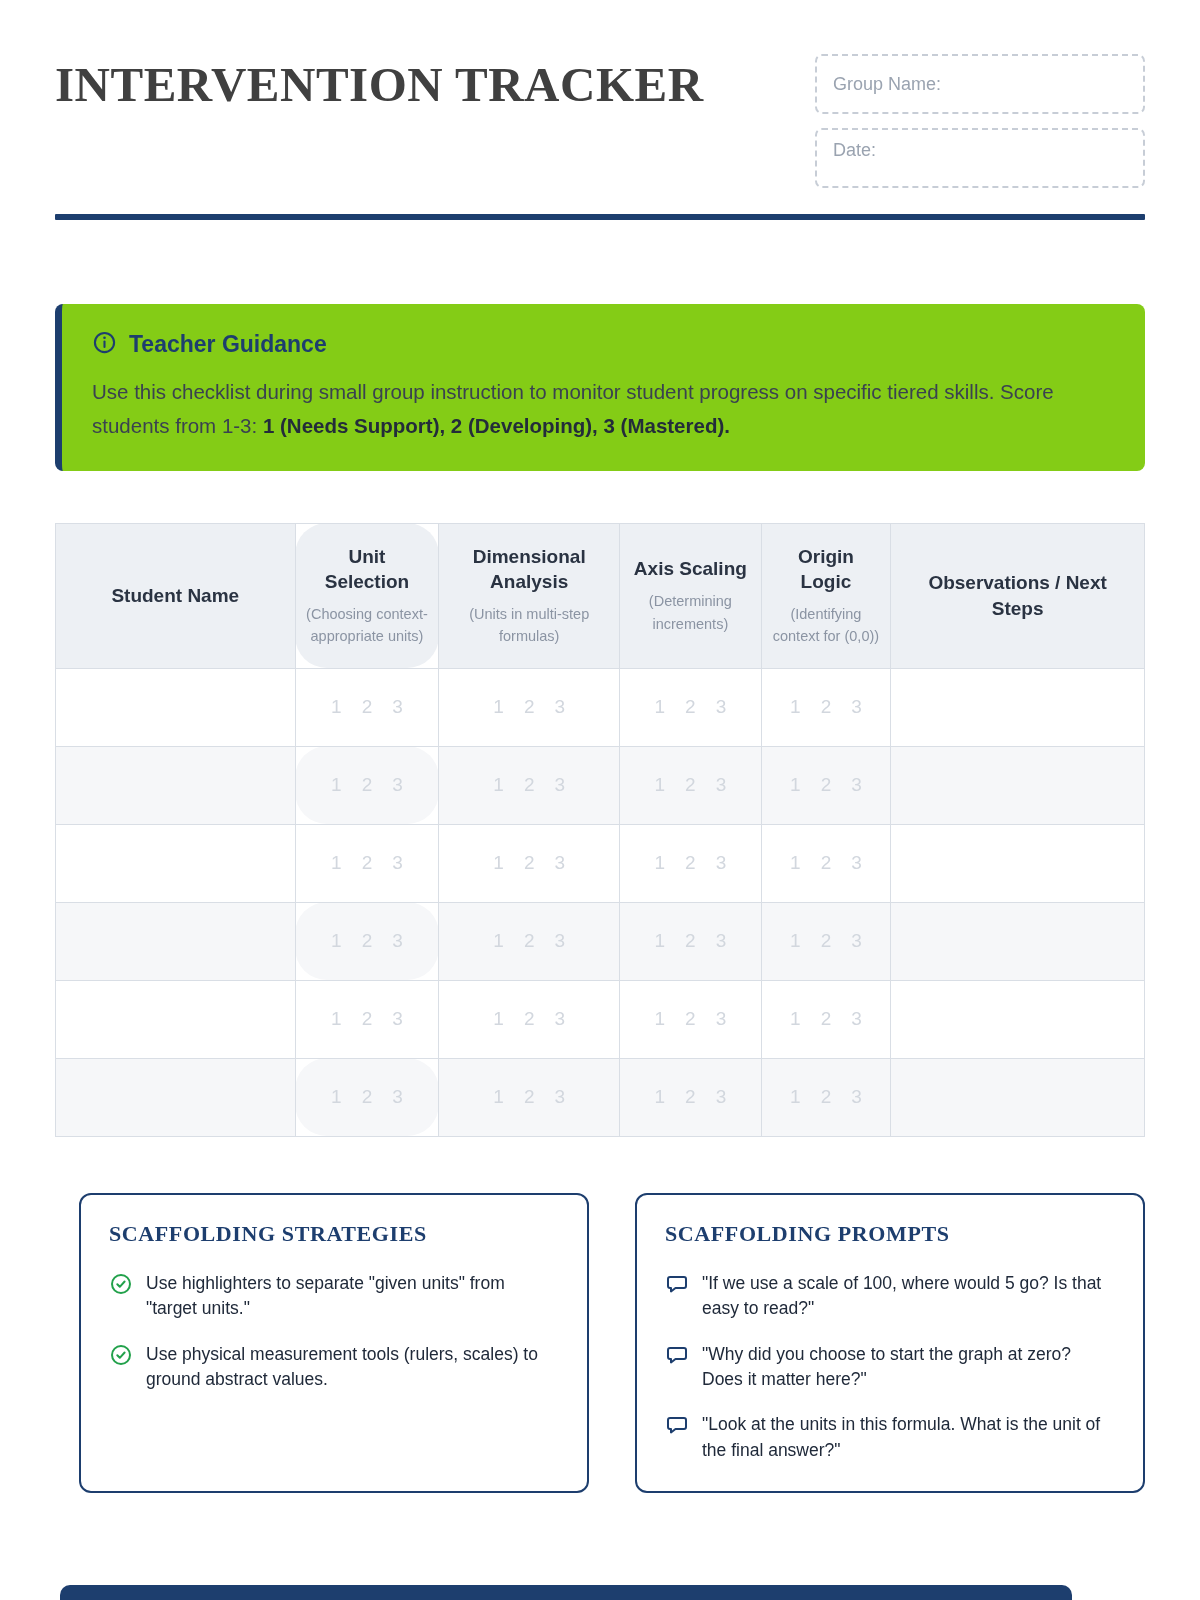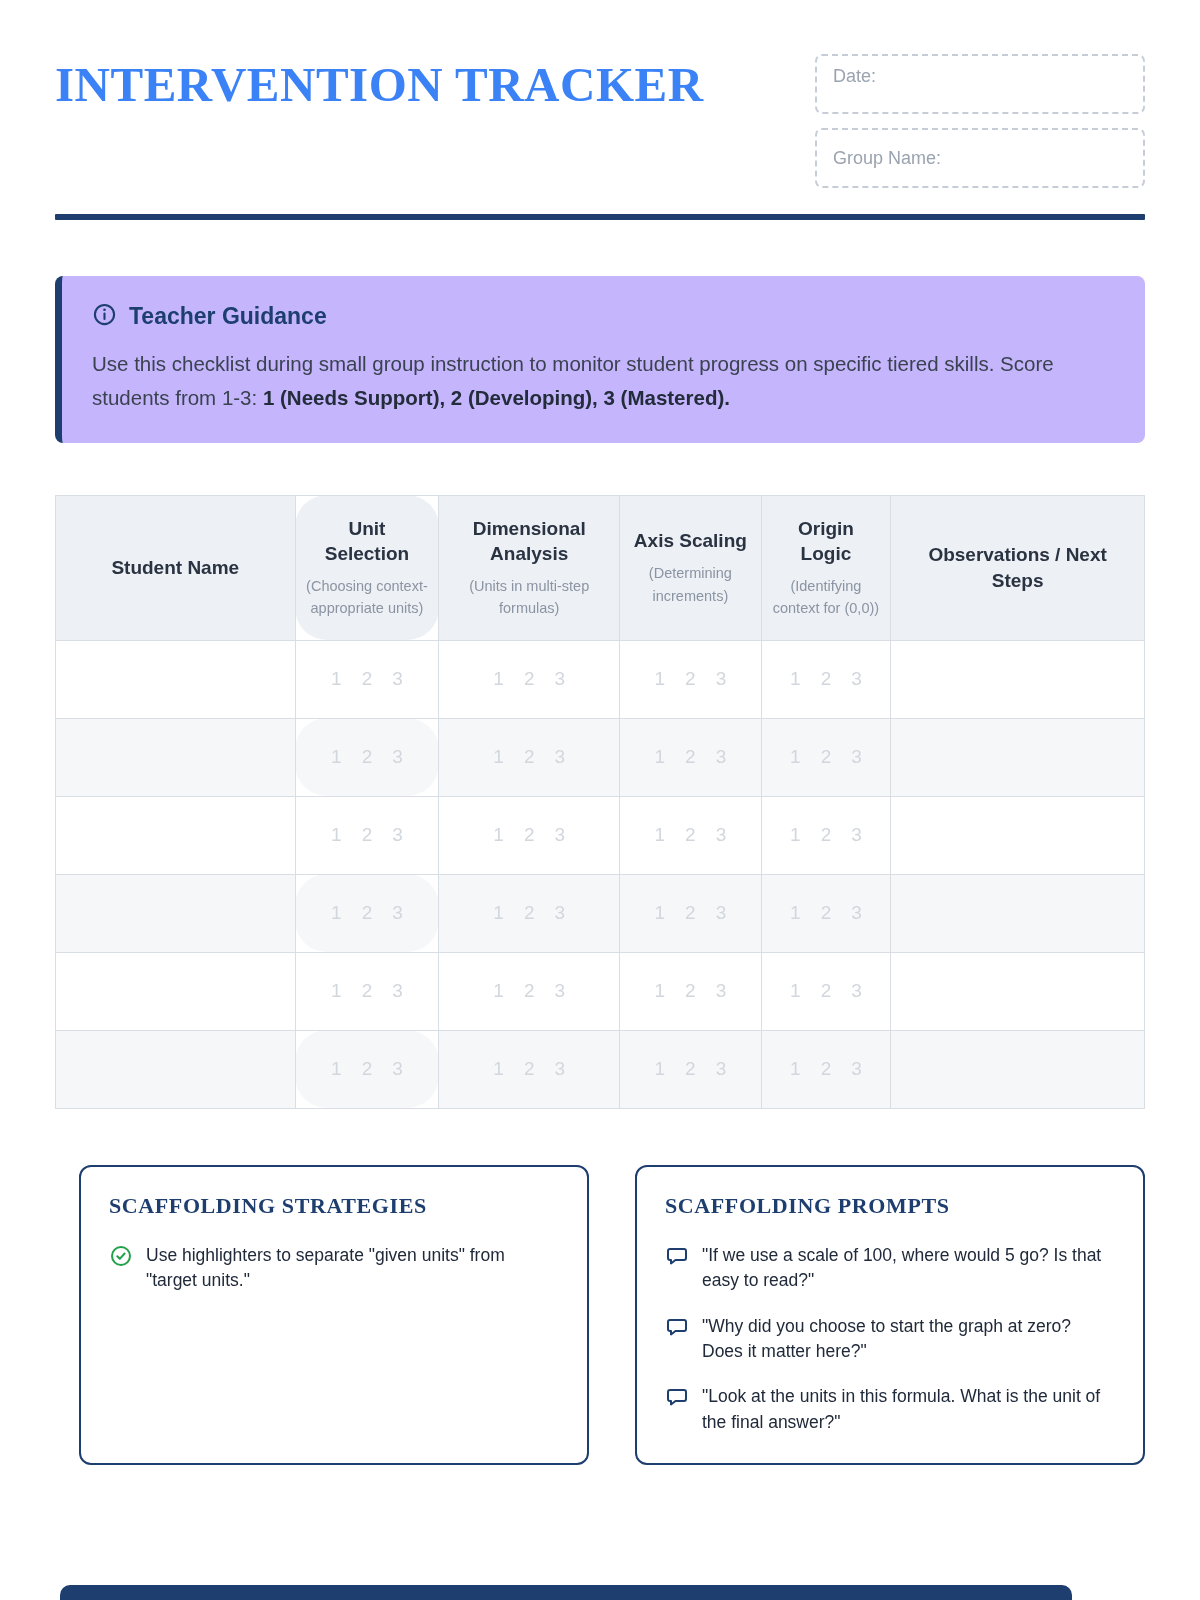--- a/index.html
+++ b/index.html
@@ -10,40 +10,40 @@
     color: #243041;
     position: relative;
     overflow: hidden;
   }
   .page { padding: 58px 55px 0 55px; position: relative; }
 
   
   .header-row { display: flex; justify-content: space-between; align-items: flex-start; }
   .page-title {
     font-family: "Liberation Serif", "DejaVu Serif", serif;
-    font-size: 49px; font-weight: 700; color: #3b82f6; letter-spacing: 0.5px;
+    font-size: 49px; font-weight: 700; color: #404040; letter-spacing: 0.5px;
     line-height: 1.1;
   }
   .lesson-subtitle {
     font-style: italic; font-size: 25px; color: #2d3643; margin-top: 18px;
   }
   .header-fields { display: flex; flex-direction: column; gap: 14px; width: 330px; margin-top: -4px; }
   .dashed-field {
     border: 2px dashed #c7cdd6; border-radius: 7px; height: 60px;
     display: flex; align-items: center; padding: 0 16px;
   }
   .dashed-field .field-label { color: #9aa3b0; font-size: 18px; }
   .dashed-field.date-field { align-items: flex-start; padding-top: 10px; }
 
   .divider-rule { height: 6px; background: #1d3e6e; margin-top: 26px; border-radius: 1px; }
 
   
   .guidance-box {
-    margin-top: 56px;
-    background: #c4b5fd;
+    margin-top: 84px;
+    background: #84cc16;
     border-left: 7px solid #1d3e6e;
     border-radius: 8px;
     padding: 26px 34px 28px 30px;
   }
   .guidance-title-row { display: flex; align-items: center; gap: 12px; }
   .guidance-title { font-size: 23px; font-weight: 700; color: #1d3e6e; }
   .guidance-body { margin-top: 16px; font-size: 20.5px; line-height: 1.65; color: #3a4250; }
   .guidance-body strong { color: #232c3a; }
 
   
@@ -92,25 +92,25 @@
 </head>
 <body>
 
 <div class="page">
 
   <div class="header-row">
     <div>
       <div class="page-title">INTERVENTION TRACKER</div>
     </div>
     <div class="header-fields">
+      <div class="dashed-field">
+        <span class="field-label">Group Name:</span>
+      </div>
       <div class="dashed-field date-field">
         <span class="field-label">Date:</span>
-      </div>
-      <div class="dashed-field">
-        <span class="field-label">Group Name:</span>
       </div>
     </div>
   </div>
 
   <div class="divider-rule"></div>
 
   <div class="guidance-box">
     <div class="guidance-title-row">
       <span class="item-icon">
         <svg viewBox="0 0 24 24" width="25" height="25" fill="none" stroke="#1d3e6e" stroke-width="2" stroke-linecap="round">
@@ -352,20 +352,27 @@
   <div class="cards-row">
     <div class="card">
       <div class="card-title">SCAFFOLDING STRATEGIES</div>
       <div id="scaffolding-list">
           <div class="card-item">
             <span class="item-icon"><svg viewBox="0 0 24 24" width="24" height="24" fill="none" stroke="#22a14b" stroke-width="2" stroke-linecap="round" stroke-linejoin="round">
                 <circle cx="12" cy="12" r="9"></circle>
                 <path d="M8.3 12.3l2.5 2.5 4.8-5.3"></path>
               </svg></span>
             <span class="item-text">Use highlighters to separate "given units" from "target units."</span>
+          </div>
+          <div class="card-item">
+            <span class="item-icon"><svg viewBox="0 0 24 24" width="24" height="24" fill="none" stroke="#22a14b" stroke-width="2" stroke-linecap="round" stroke-linejoin="round">
+                <circle cx="12" cy="12" r="9"></circle>
+                <path d="M8.3 12.3l2.5 2.5 4.8-5.3"></path>
+              </svg></span>
+            <span class="item-text">Use physical measurement tools (rulers, scales) to ground abstract values.</span>
           </div>
         </div>
     </div>
     <div class="card">
       <div class="card-title">SCAFFOLDING PROMPTS</div>
       <div id="prompts-list">
           <div class="card-item">
             <span class="item-icon"><svg viewBox="0 0 24 24" width="24" height="24" fill="none" stroke="#1d3e6e" stroke-width="2" stroke-linejoin="round">
                 <path d="M5 5h14a2 2 0 0 1 2 2v7a2 2 0 0 1-2 2h-8.5L6 19.5V16H5a2 2 0 0 1-2-2V7a2 2 0 0 1 2-2z"></path>
               </svg></span>

